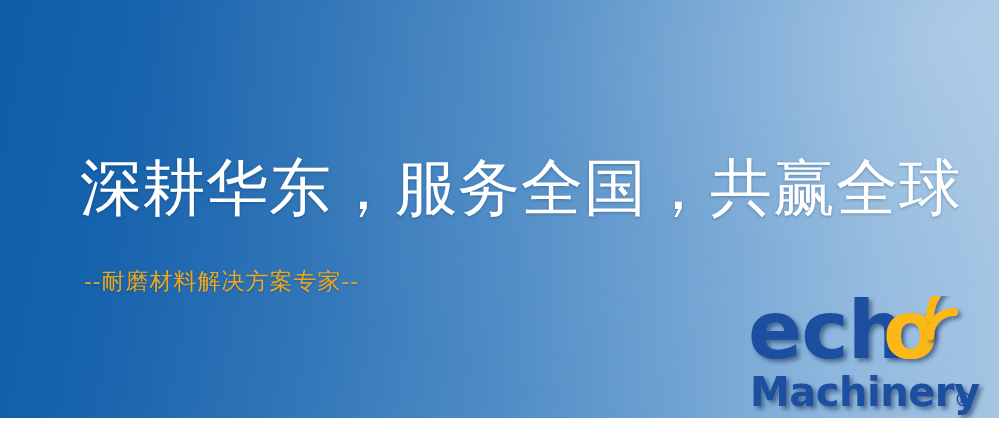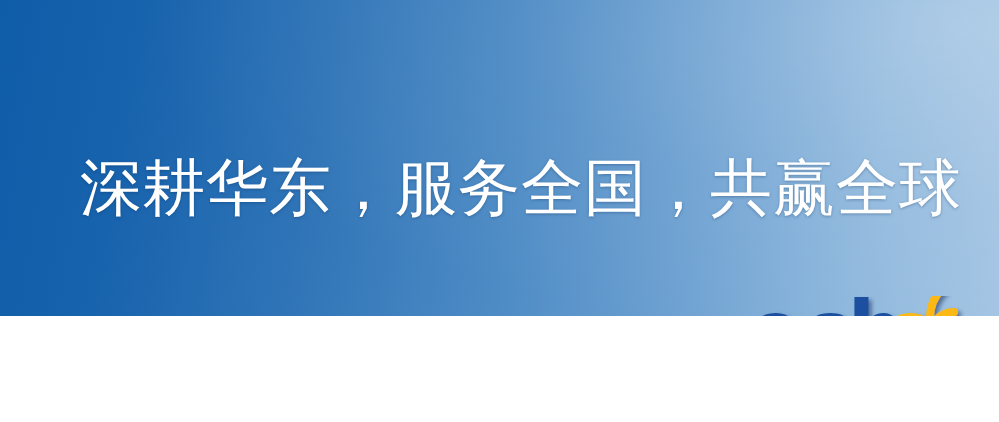--- a/index.html
+++ b/index.html
@@ -5,21 +5,21 @@
 <style>
   html, body {
     margin: 0;
     padding: 0;
     background: #ffffff;
   }
 
   #banner {
     position: relative;
     width: 999px;
-    height: 316px;
+    height: 418px;
     overflow: hidden;
     background: linear-gradient(100deg,
         #0f5ca8 0%,
         #1863ad 14%,
         #2f74b7 32%,
         #4d8bc5 52%,
         #6fa2d2 70%,
         #8fb8dd 86%,
         #a3c4e3 100%);
     font-family: "Liberation Sans", sans-serif;
@@ -77,20 +77,21 @@
   }
   .logo svg { display: block; width: 100%; height: 100%; }
 </style>
 </head>
 <body>
 
 <div id="banner">
 
   <div class="headline">深耕华东，服务全国，共赢全球</div>
 
+  <div class="subtitle">--耐磨材料解决方案专家--</div>
 
   <div class="logo">
     <svg viewBox="0 0 246 126" xmlns="http://www.w3.org/2000/svg" aria-hidden="true">
       <defs>
         <filter id="ds" x="-25%" y="-25%" width="160%" height="170%">
           <feDropShadow dx="3" dy="3" stdDeviation="2.2" flood-color="#0a2c55" flood-opacity="0.55"></feDropShadow>
         </filter>
       </defs>
 
       <g filter="url(#ds)">

